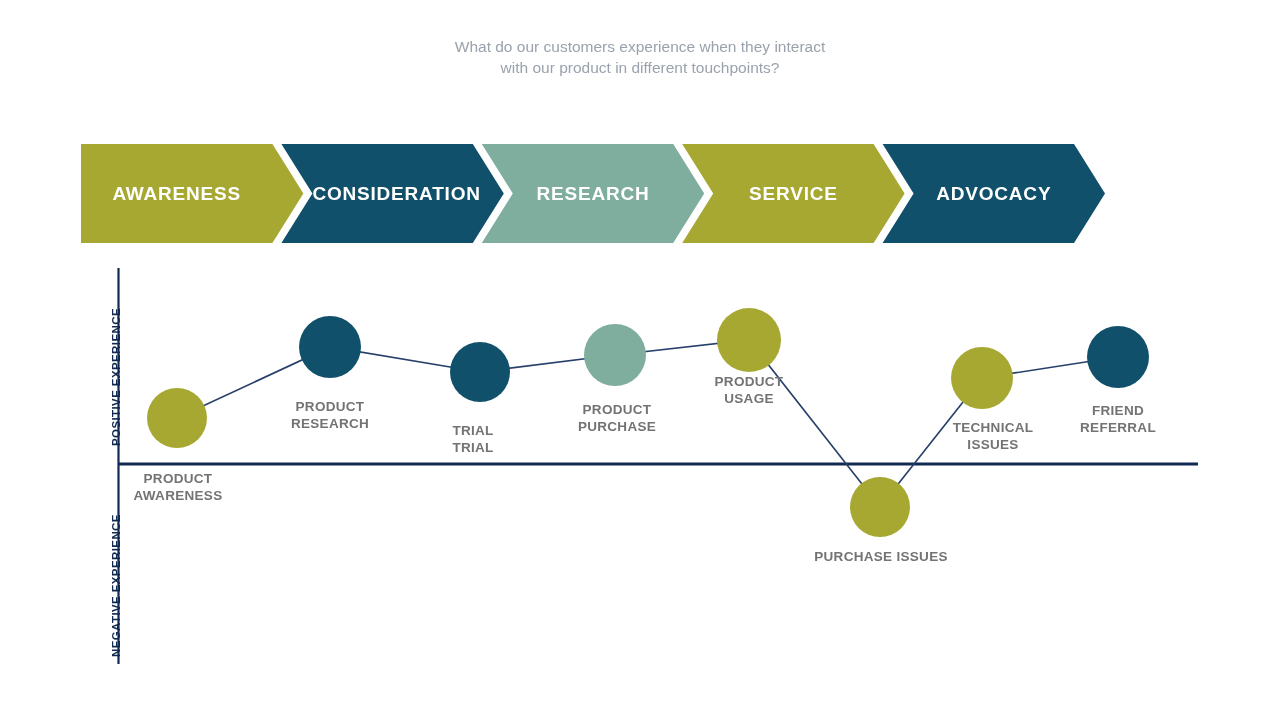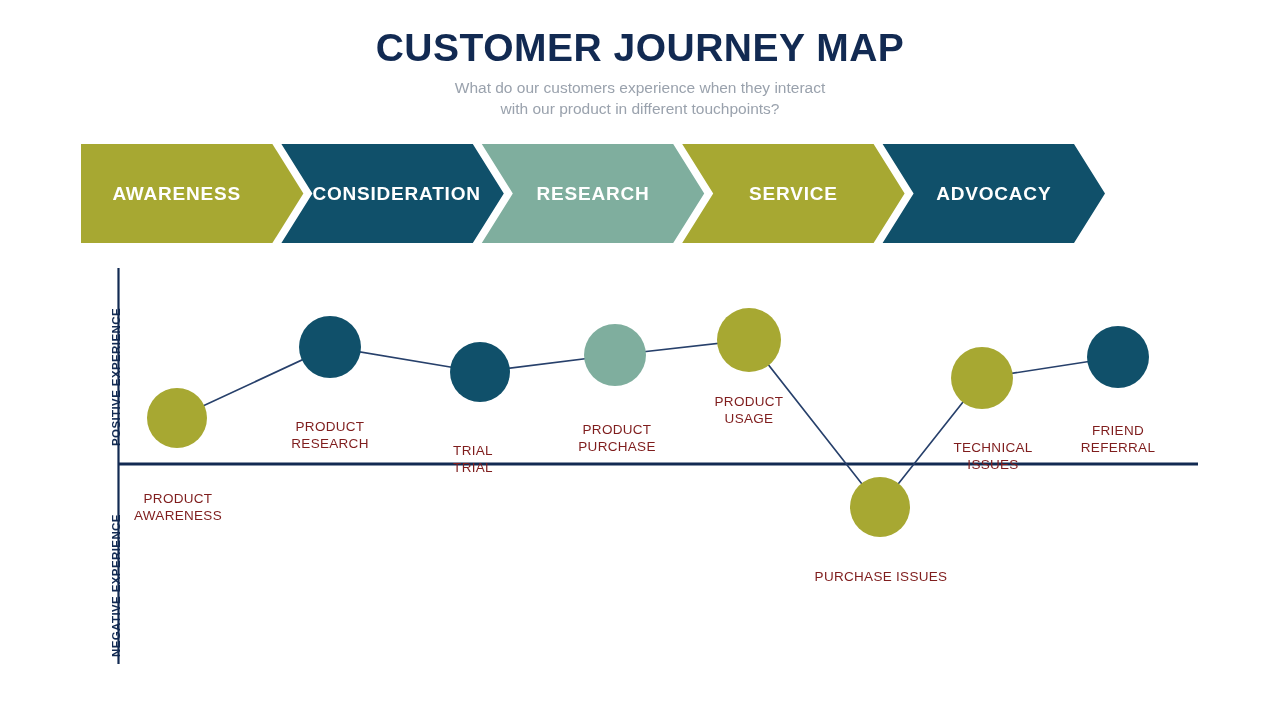--- a/index.html
+++ b/index.html
@@ -87,39 +87,37 @@
     white-space: nowrap;
     transform-origin: 0 0;
     transform: rotate(-90deg);
   }
   #axis-positive { left: 110px; top: 446px; }
   #axis-negative { left: 110px; top: 657px; }
 
   
   .point-label {
     position: absolute;
-    color: #7f1d1d;
+    color: #737373;
     font-size: 13.5px;
-    font-weight: normal;
+    font-weight: bold;
     letter-spacing: 0.3px;
     line-height: 1.28;
     text-align: center;
     white-space: nowrap;
     transform: translateX(-50%);
     pointer-events: none;
-    margin-top: 20px;
   }
 </style>
 </head>
 <body>
 
 <div id="canvas">
 
   <div id="header">
-    <div id="title">CUSTOMER JOURNEY MAP</div>
     <div id="subtitle">
       <div>What do our customers experience when they interact</div>
       <div>with our product in different touchpoints?</div>
     </div>
   </div>
 
   <div id="banner">
     <svg width="1117" height="99" viewBox="0 0 1117 99">
       <g id="chevron-shapes">
           <polygon points="0,0 191.4,0 222.4,49.5 191.4,99 0,99" fill="#a7a832"></polygon>

